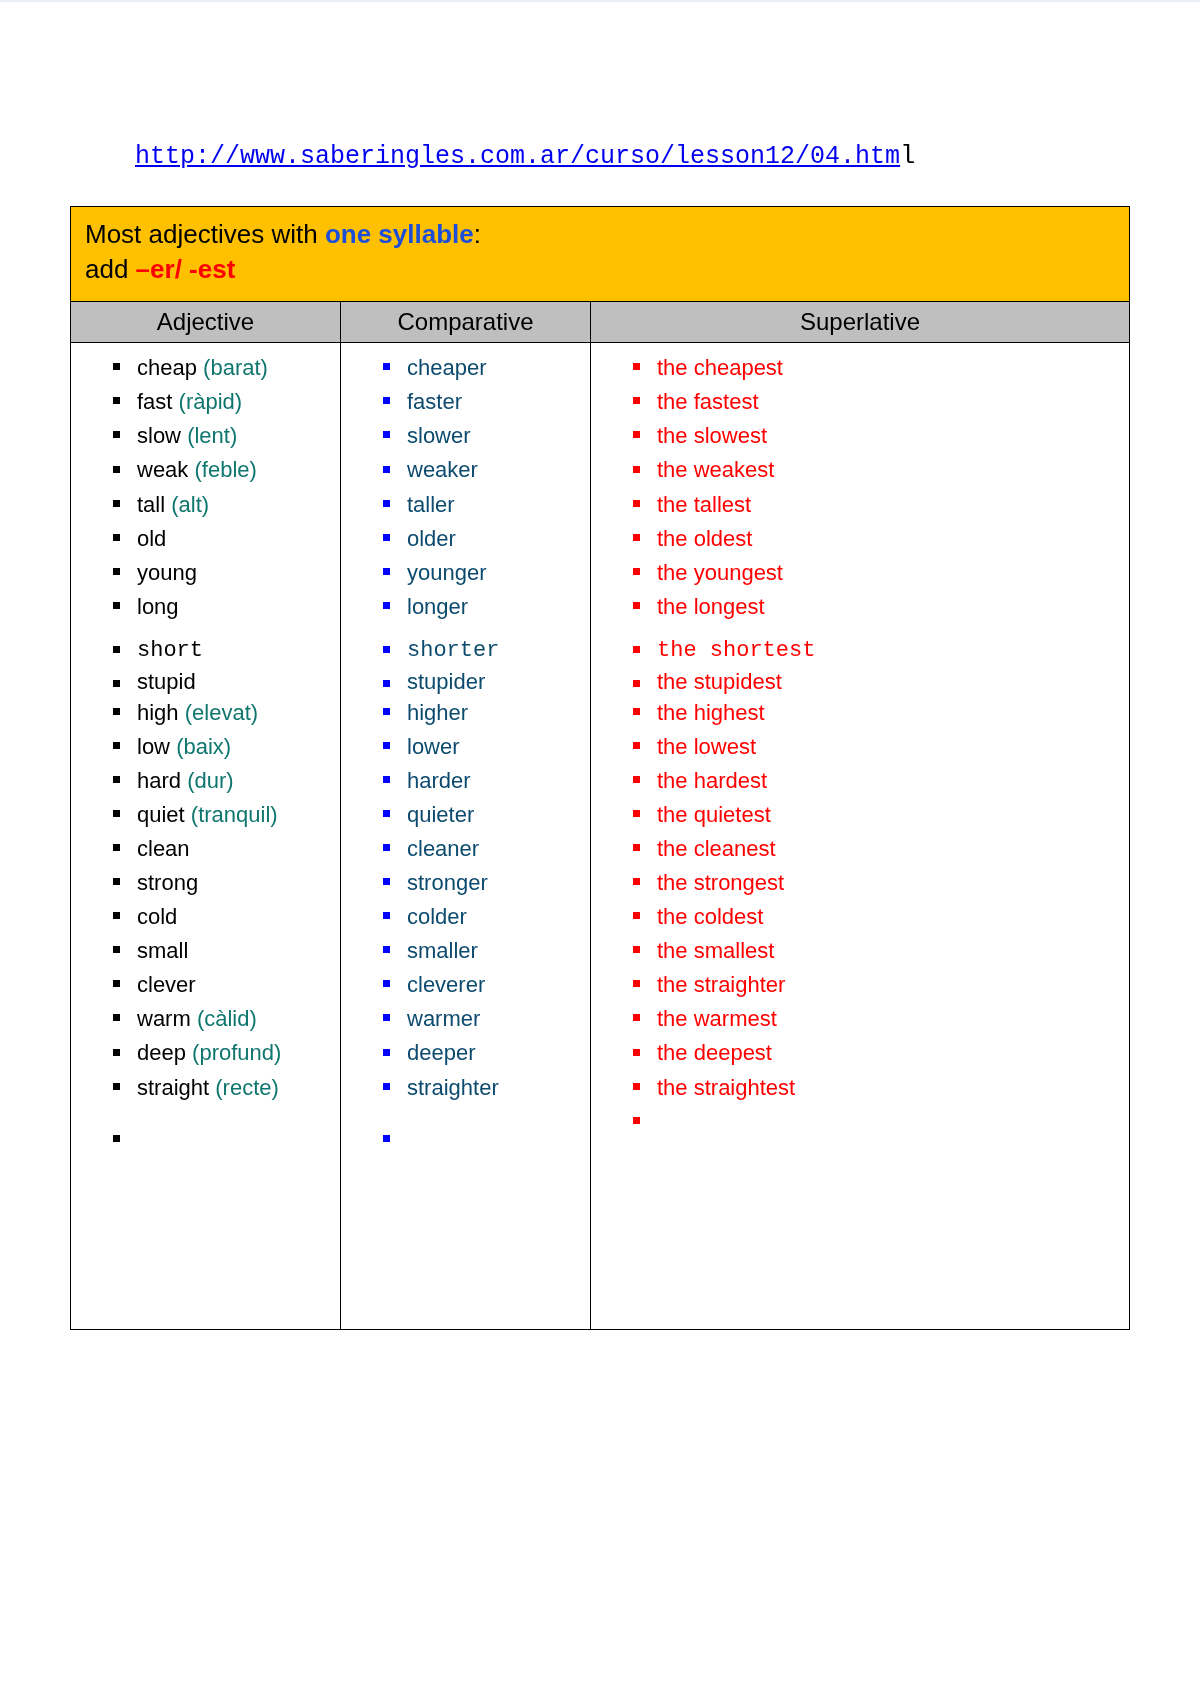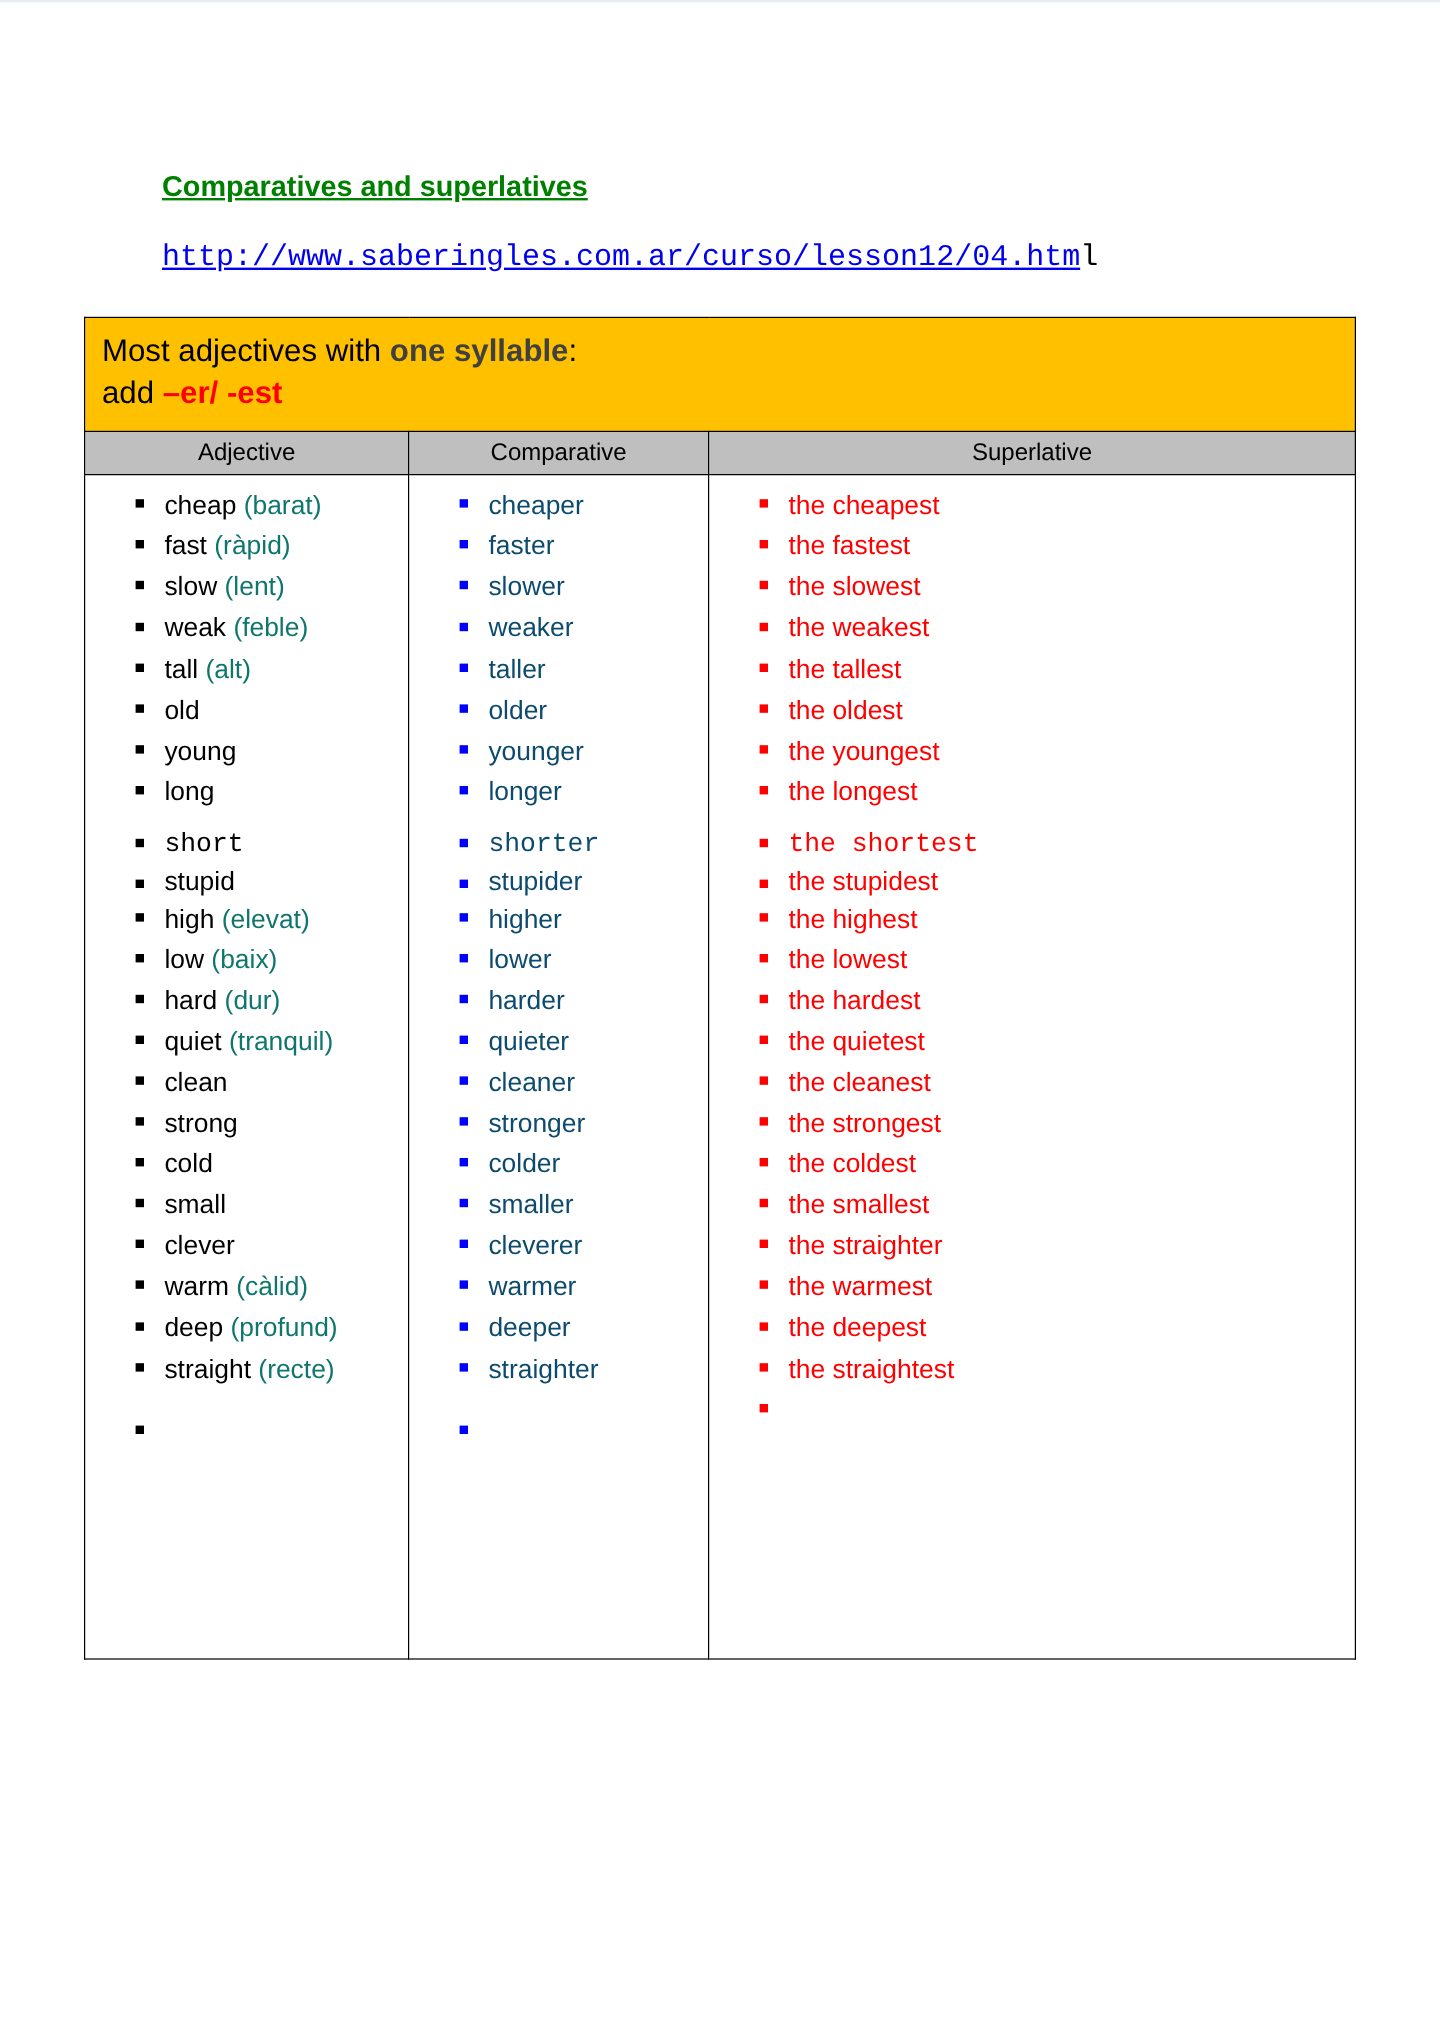--- a/index.html
+++ b/index.html
@@ -55,33 +55,33 @@
     border: 1.5px solid #000;
     vertical-align: top;
   }
   .rule-cell {
     background: #ffc000;
     padding: 10px 14px 14px 14px;
     font-size: 26px;
     line-height: 1.35;
   }
   .rule-cell .syllable {
-    color: #404040;
+    color: #1d4ed8;
     font-weight: bold;
   }
   .rule-cell .suffix {
     color: #ff0000;
   }
   .rule-cell .bold { font-weight: bold; }
 
   .head-row td {
     background: #bfbfbf;
     text-align: center;
     font-family: Arial, Helvetica, sans-serif;
-    font-size: 20px;
+    font-size: 24px;
     padding: 6px 0;
   }
 
   .body-row td {
     padding: 6px 10px 10px 10px;
     height: 970px;
   }
 
   ul.words {
     list-style: none;
@@ -121,23 +121,20 @@
   col.c1 { width: 270px; }
   col.c2 { width: 250px; }
   col.c3 { width: auto; }
 </style>
 </head>
 <body>
 
 <div class="page">
   <div class="content">
 
-    <div class="title-line">
-      <span class="doc-title">Comparatives and superlatives</span>
-    </div>
 
     <div class="link-line">
       <a class="url">http://www.saberingles.com.ar/curso/lesson12/04.htm</a><span class="tail">l</span>
     </div>
 
     <table class="grammar">
       <colgroup>
         <col class="c1">
           <col class="c2">
           <col class="c3">

